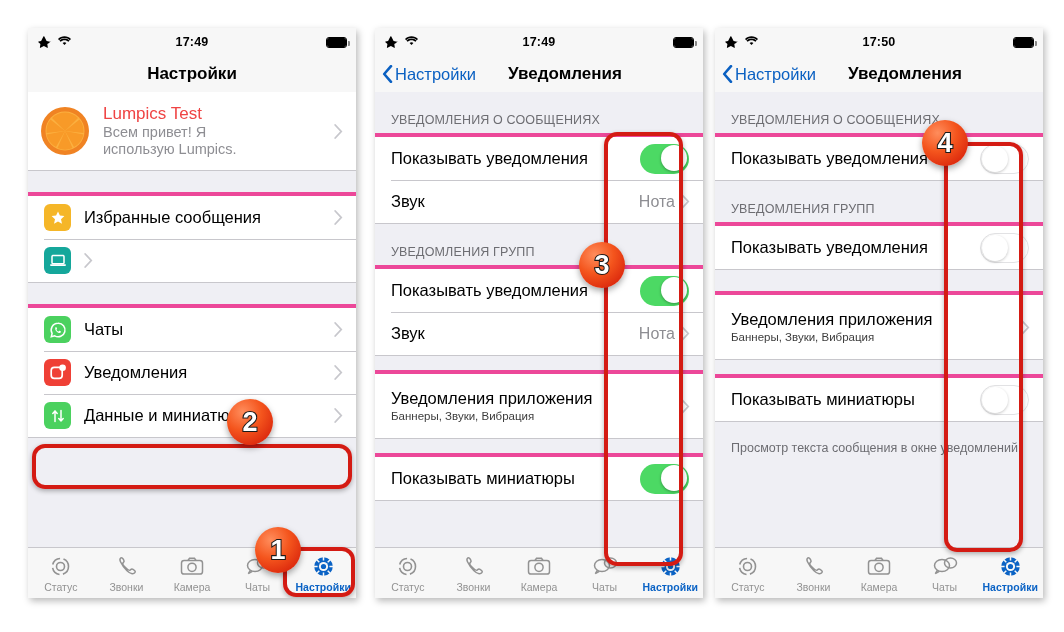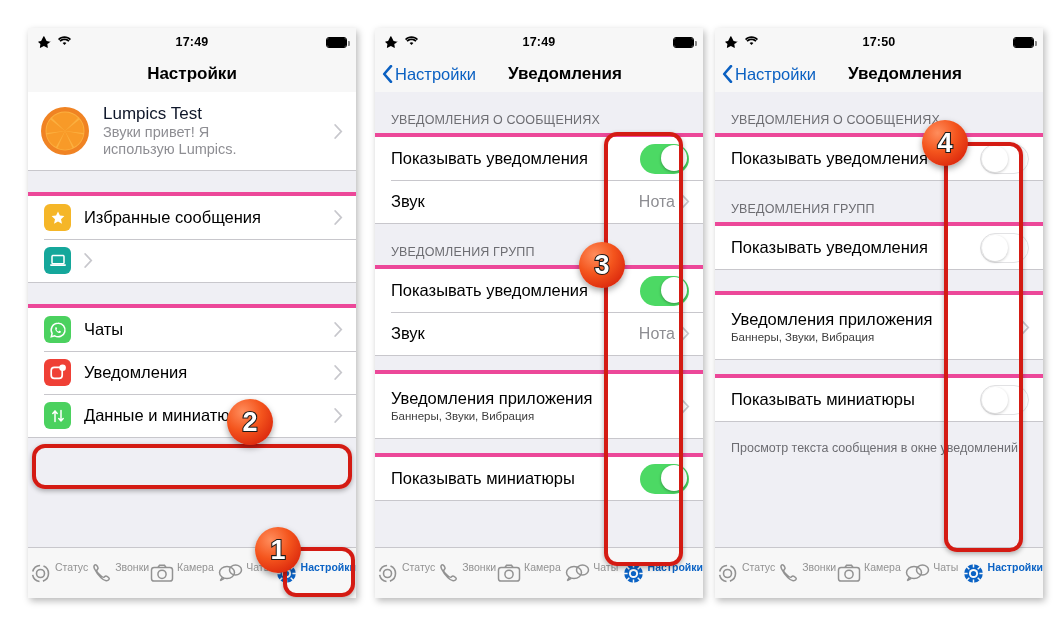--- a/index.html
+++ b/index.html
@@ -88,21 +88,21 @@
     font-size:12.5px;color:#6d6d72;line-height:1.28;
     padding:18px 20px 0 16px;background:#efeff4;
   }
 
   
   .profile{
     height:78px;display:flex;align-items:center;padding-left:12px;background:#fff;
   }
   .avatar{width:50px;height:50px;border-radius:50%;flex:none;}
   .profile-txt{margin-left:13px;flex:1;}
-  .profile-name{font-size:17px;color:#0f172a;line-height:1.15;}
+  .profile-name{font-size:17px;color:#ef4444;line-height:1.15;}
   .profile-status{font-size:14.5px;color:#8e8e93;line-height:1.18;}
 
   
   .licon{
     width:27px;height:27px;border-radius:6px;flex:none;margin-right:13px;
     display:flex;align-items:center;justify-content:center;
   }
   .licon svg{display:block;}
 
   
@@ -119,21 +119,21 @@
   .toggle.on .knob{right:2px;}
   .toggle.off .knob{left:1px;box-shadow:0 1px 3px rgba(0,0,0,.22);}
 
   
   .tabbar{
     position:absolute;bottom:0;left:0;right:0;height:50px;
     background:#f7f7f7;border-top:1px solid #c8c7cc;
     display:flex;align-items:center;
   }
   .tab{
-    flex:1;display:flex;align-items:flex-start;
+    flex:1;display:flex;flex-direction:column;align-items:center;
     justify-content:center;gap:2px;
   }
   .tab-label{font-size:10.5px;color:#929292;}
   .tab.active .tab-label{color:#0b63c5;font-weight:bold;}
   .tab svg{display:block;}
 
   
   .hl{
     position:absolute;border:4px solid #d41b13;border-radius:13px;
     box-sizing:border-box;pointer-events:none;
@@ -188,21 +188,21 @@
             <path d="M25 25 L39.5 13.5 A18.5 18.5 0 0 1 43.5 27z"></path>
             <path d="M25 25 L43.5 28.5 A18.5 18.5 0 0 1 34 41z"></path>
             <path d="M25 25 L32.5 42 A18.5 18.5 0 0 1 17.5 42z"></path>
             <path d="M25 25 L16 41 A18.5 18.5 0 0 1 6.5 28.5z"></path>
             <path d="M25 25 L6.5 27 A18.5 18.5 0 0 1 10.5 13.5z"></path>
             <path d="M25 25 L12 12 A18.5 18.5 0 0 1 25 6.5z"></path>
           </g>
         </svg>
         <div class="profile-txt">
           <div class="profile-name">Lumpics Test</div>
-          <div class="profile-status">Звуки привет! Я</div>
+          <div class="profile-status">Всем привет! Я</div>
           <div class="profile-status">использую Lumpics.</div>
         </div>
         <svg class="chev" viewBox="0 0 9 15">
           <path d="M1.2 1 7.2 7.5 1.2 14" stroke="#c7c7cc" stroke-width="1.8" fill="none" stroke-linecap="round"></path>
         </svg>
       </div>
     </div>
 
     <div class="spacer"></div>
 

